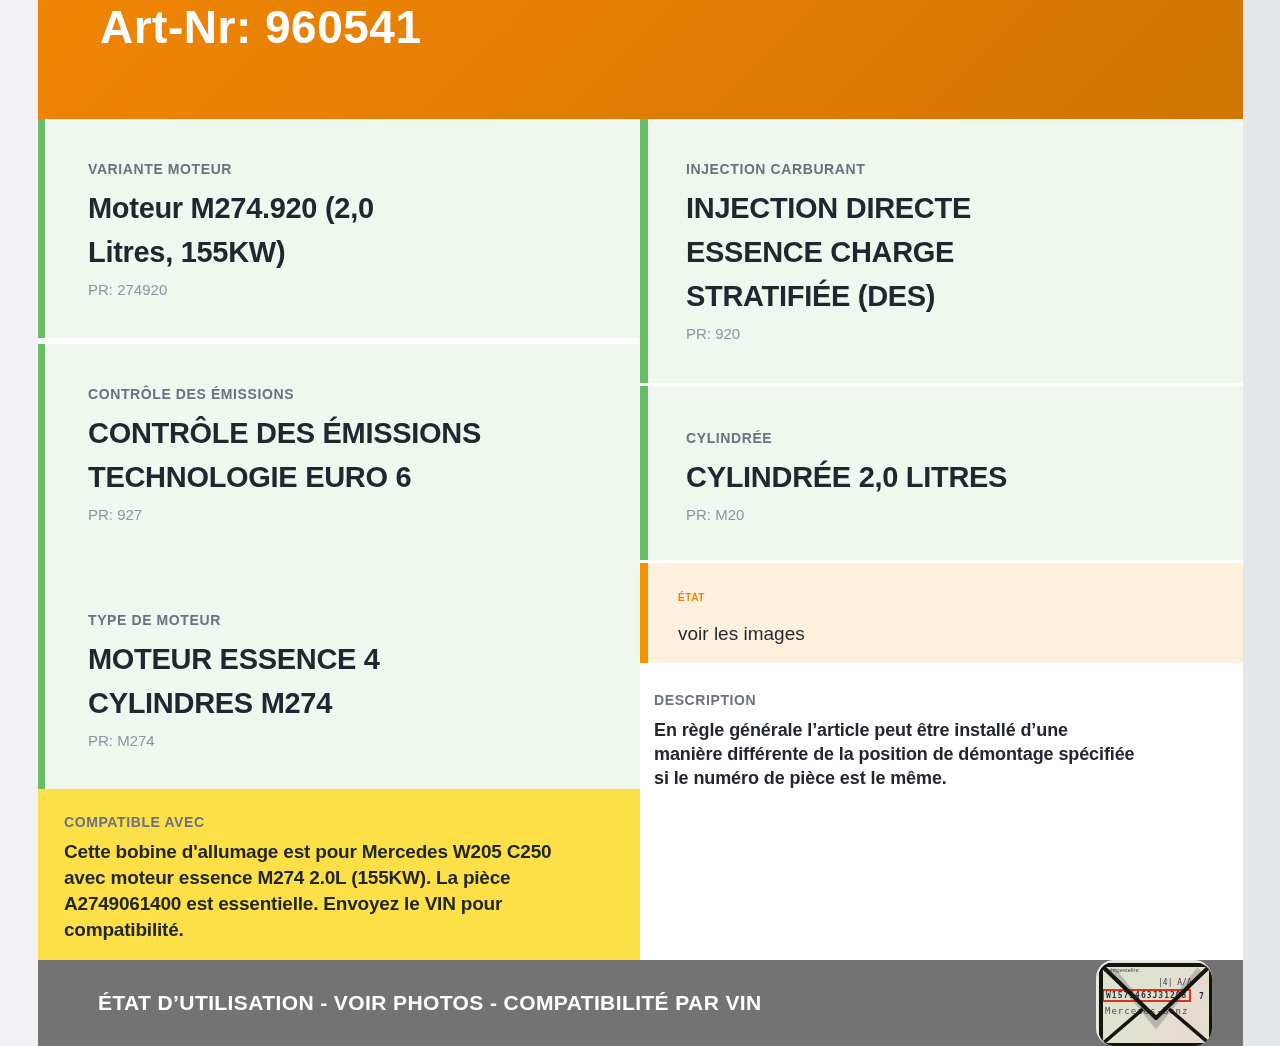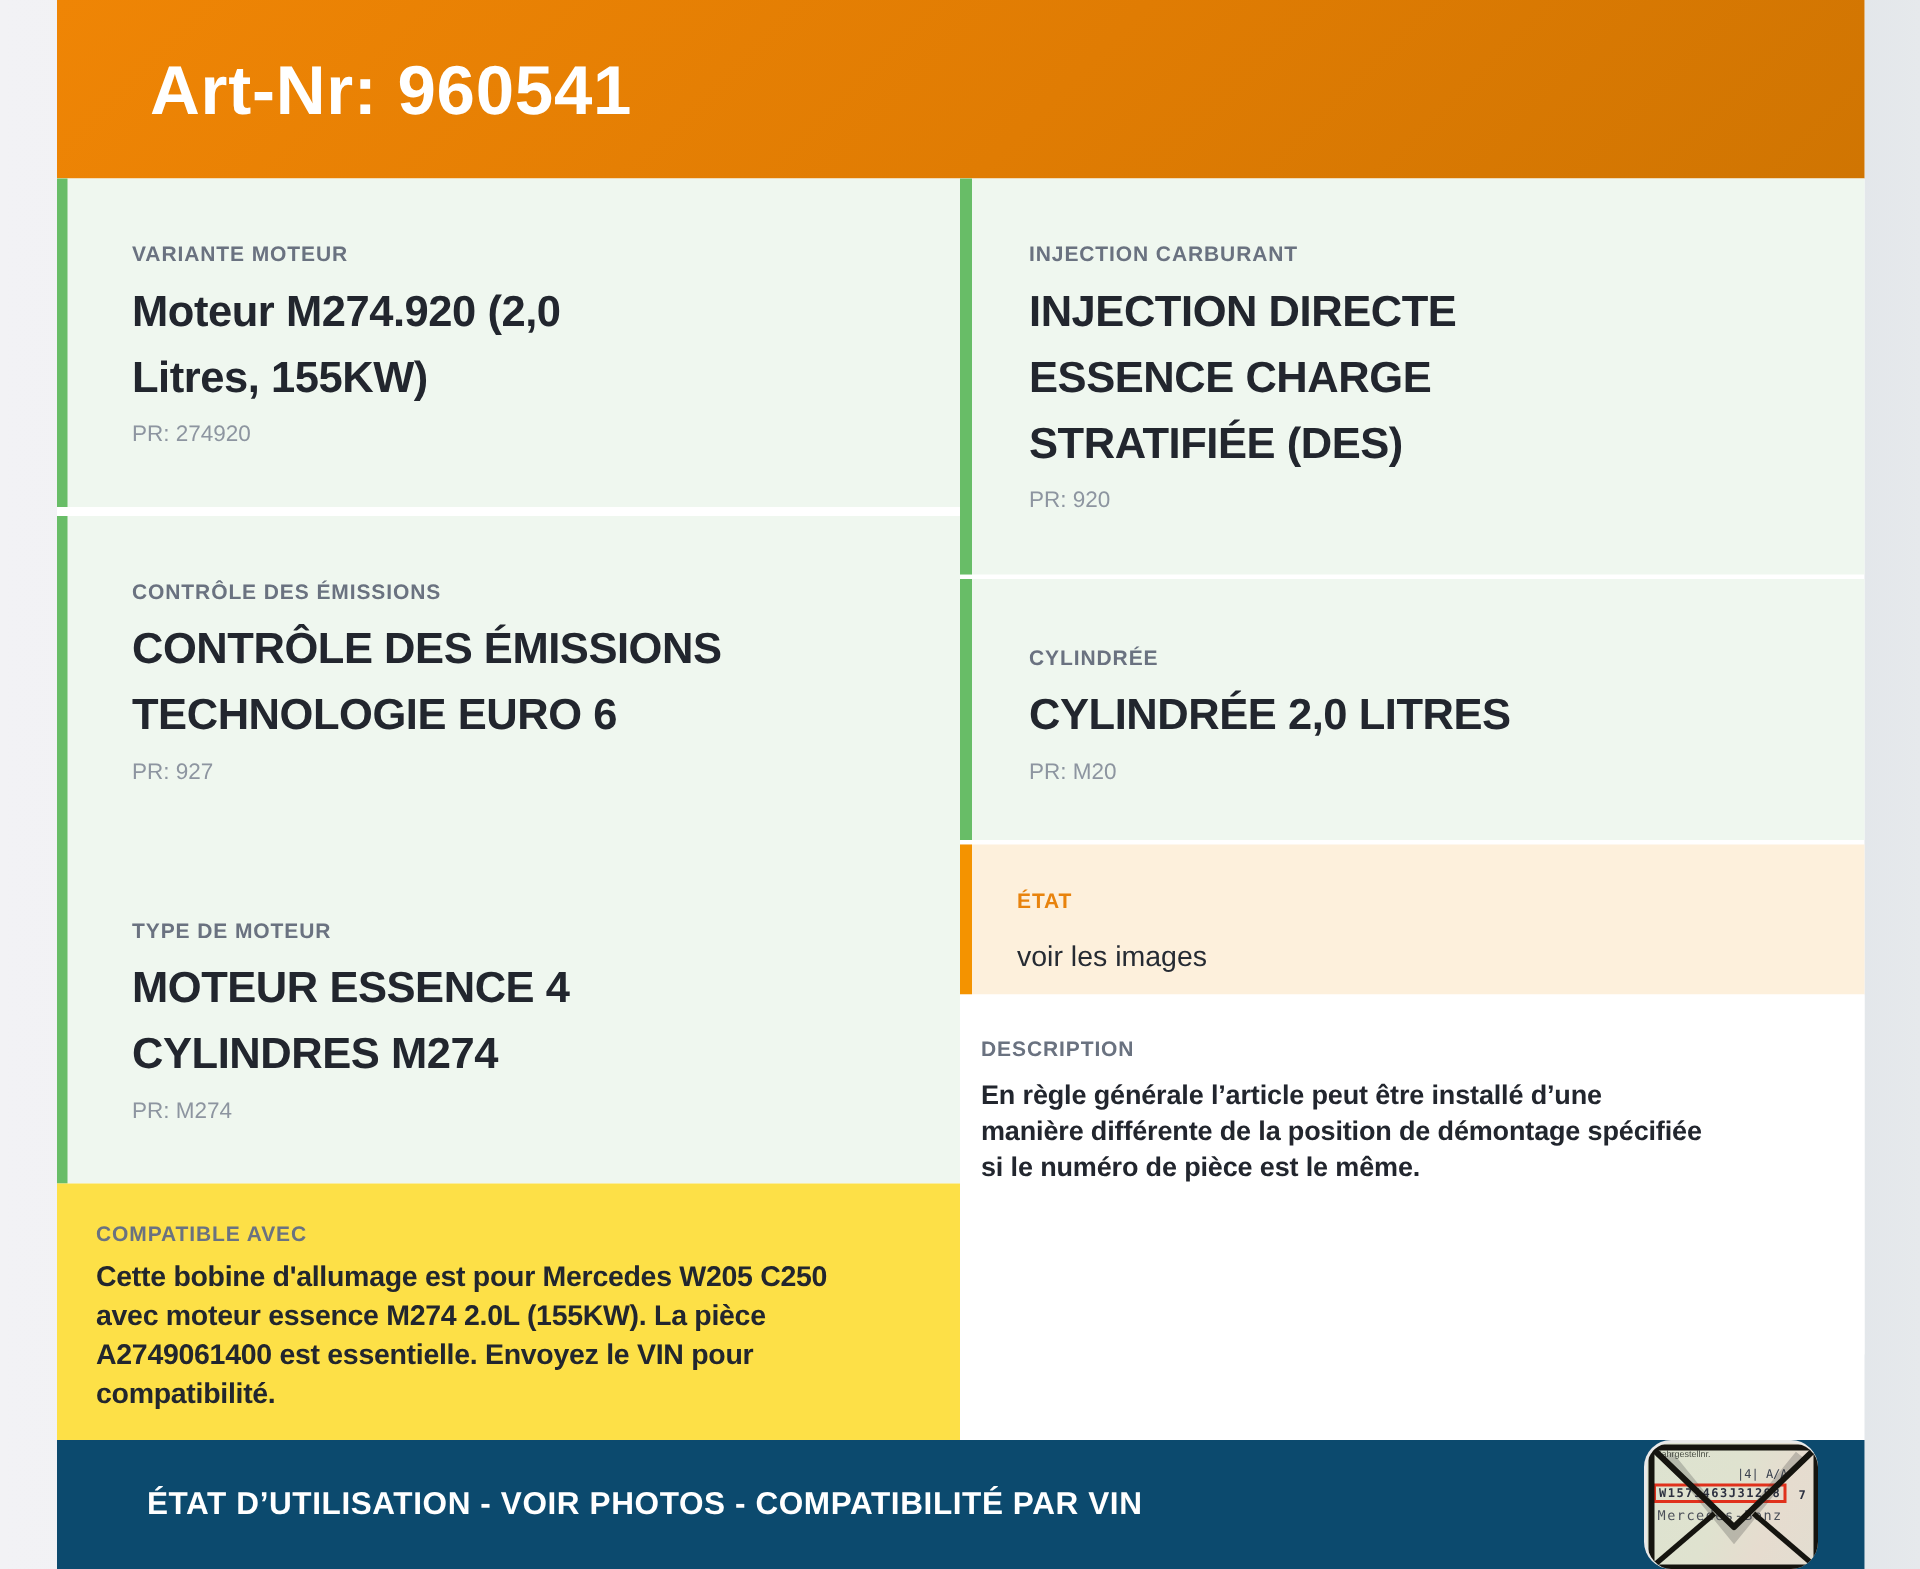--- a/index.html
+++ b/index.html
@@ -9,21 +9,21 @@
     background:linear-gradient(90deg,#f2f2f5 0%,#ededf0 55%,#e2e6ea 96%,#e6e9ec 100%);
   }
   .content {
     position:absolute; left:38px; top:0; width:1205px; height:1046px;
     background:#ffffff;
   }
   
   .header {
     position:absolute; left:0; top:0; width:1205px; height:119px;
     background:linear-gradient(135deg,#ef8505 0%,#e07c03 55%,#d07502 100%);
-    display:flex; align-items:center; padding-left:62px;
+    display:flex; align-items:flex-start; padding-left:62px;
   }
   .header-title {
     color:#ffffff; font-size:46px; font-weight:800; letter-spacing:0.5px;
   }
   
   .card { position:absolute; background:#eff7ef; }
   .lcard { left:0; width:602px; border-left:7px solid #68bd67; padding:42px 38px 0 43px; }
   .rcard { left:602px; width:603px; border-left:8px solid #68bd67; padding:42px 28px 0 38px; }
   .card-label, .section-label {
     font-size:14px; font-weight:bold; color:#6a7280; letter-spacing:0.6px;
@@ -37,21 +37,21 @@
   .card1 { top:119px; height:219px; }
   .card2 { top:344px; height:248px; }
   .card3 { top:570px; height:219px; }
   .cardA { top:119px; height:264px; }
   .cardB { top:386px; height:174px; padding-top:44px; }
   
   .etat-card {
     position:absolute; left:602px; top:563px; width:603px; height:100px;
     background:#fdf0dc; border-left:8px solid #f49300; padding:29px 28px 0 30px;
   }
-  .etat-label { font-size:14px; font-weight:bold; color:#e8830d; letter-spacing:0.6px; }
+  .etat-label { font-size:10px; font-weight:bold; color:#e8830d; letter-spacing:0.6px; }
   .etat-text { margin-top:20px; font-size:19px; font-weight:500; color:#262b33; }
   
   .desc {
     position:absolute; left:602px; top:663px; width:603px; height:240px;
     background:#ffffff; padding:28px 10px 0 60px;
   }
   .desc .section-label { padding-left:0; }
   .desc-label-wrap { margin-left:-46px; }
   .desc-text {
     margin-left:-46px; margin-top:9px; font-size:18px; font-weight:bold; color:#22262e;
@@ -62,21 +62,21 @@
     position:absolute; left:0; top:789px; width:602px; height:171px;
     background:#fde047; padding:25px 20px 0 26px;
   }
   .compat-text {
     margin-top:9px; font-size:19px; font-weight:bold; color:#22262e;
     line-height:26px; white-space:pre-line; letter-spacing:-0.2px;
   }
   
   .footer {
     position:absolute; left:0; top:960px; width:1205px; height:86px;
-    background:#0c4a6e; display:flex; align-items:center; padding-left:60px;
+    background:#737373; display:flex; align-items:center; padding-left:60px;
   }
   .footer-text { color:#ffffff; font-size:21px; font-weight:bold; letter-spacing:0.4px; }
   
   .doc-img {
     position:absolute; left:1058px; top:960px; width:116px; height:86px;
     background:linear-gradient(115deg,#dde3d0 0%,#dfe2cf 45%,#e6dccf 70%,#e2ddd0 100%);
     border-left:2px solid #e9e9e9; border-top:2px solid #e9e9e9;
     overflow:hidden; z-index:5;border-radius:18px;
   }
   .doc-label { position:absolute; top:5px; left:6px; font-size:6px; color:#4a4f45; }

